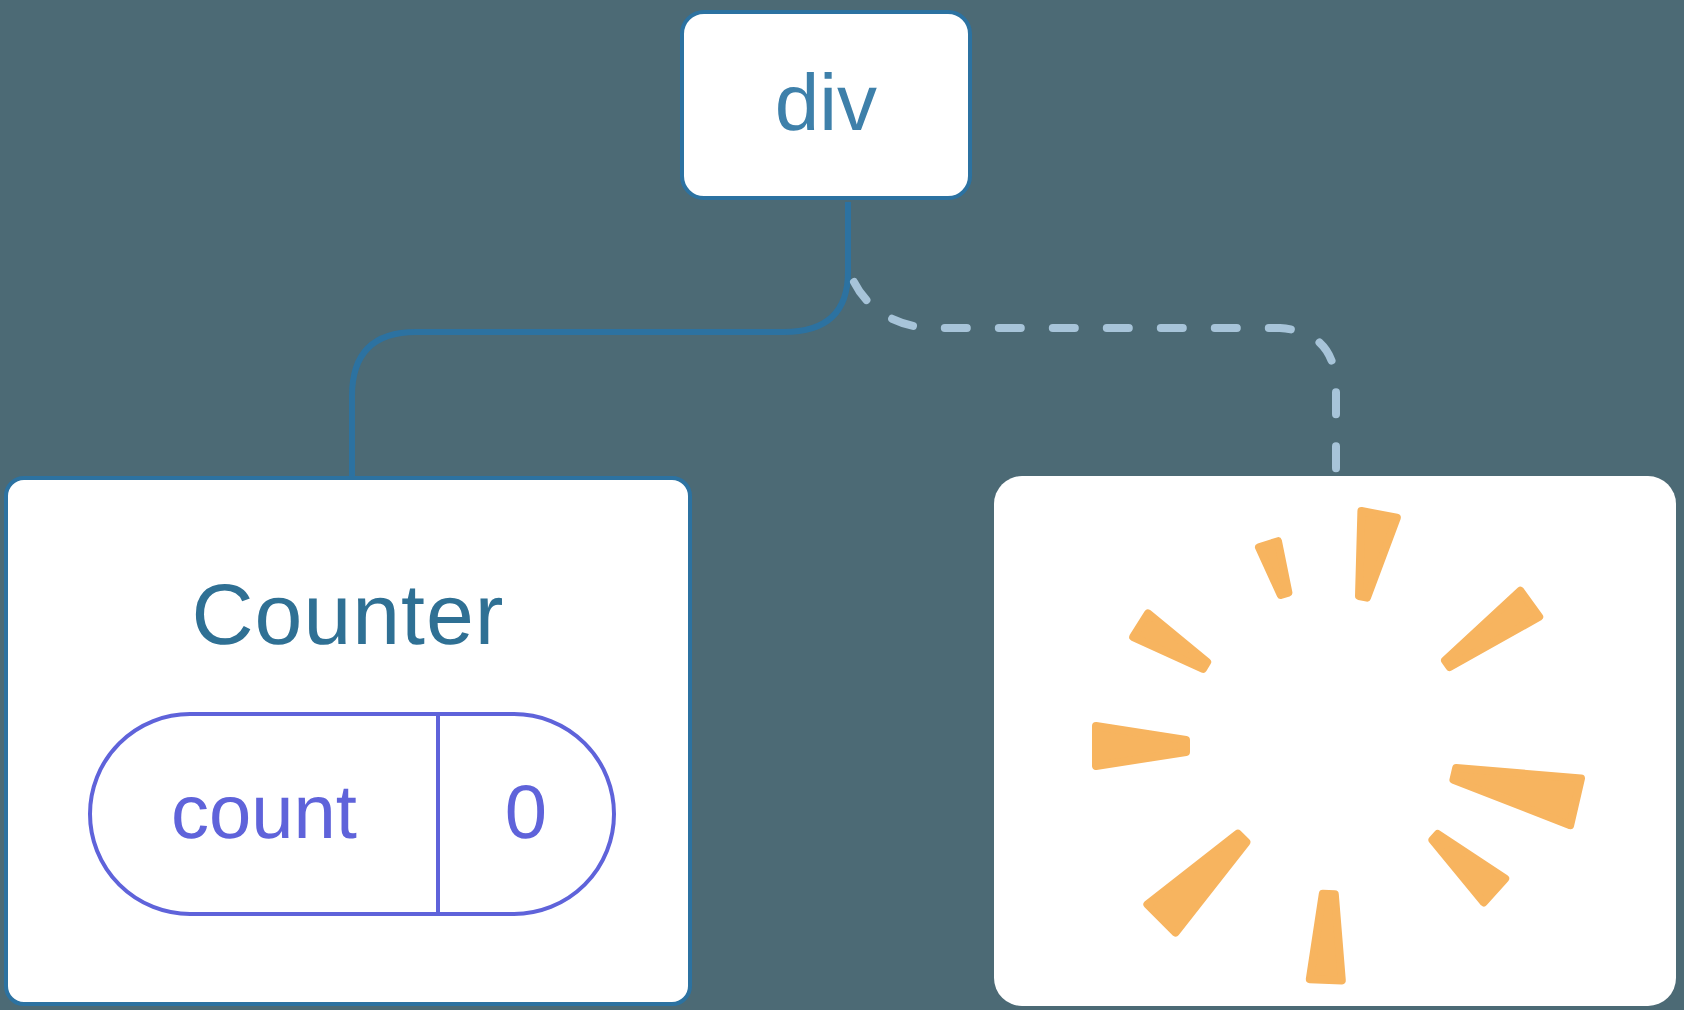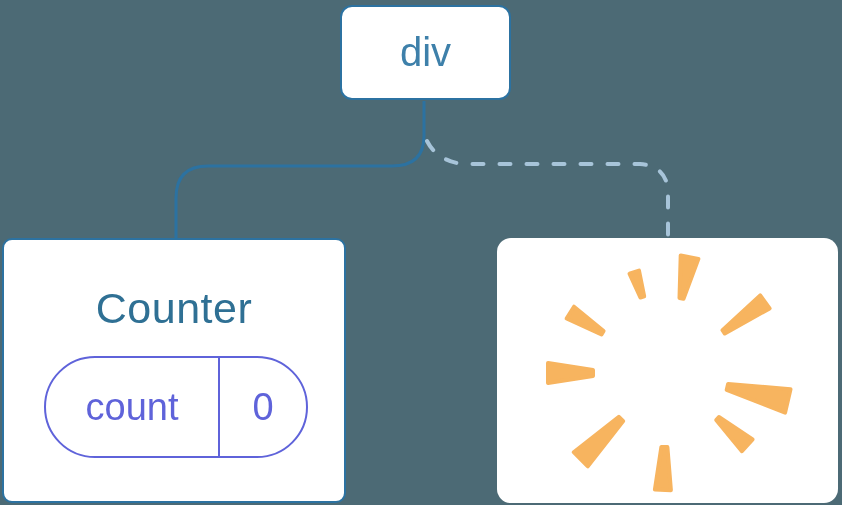--- a/index.html
+++ b/index.html
@@ -38,21 +38,21 @@
     stroke: var(--dashed);
     stroke-width: 4;
     stroke-dasharray: 11 16;
     stroke-linecap: round;
   }
 
   .node-root {
     position: absolute;
     left: 340px;
     top: 5px;
-    width: 171px;
+    width: 146px;
     height: 95px;
     background: var(--card-bg);
     border: 2.5px solid var(--steel);
     border-radius: 12px;
     display: flex;
     align-items: center;
     justify-content: center;
     font-size: 40px;
     color: var(--div-text);
     font-weight: 500;

